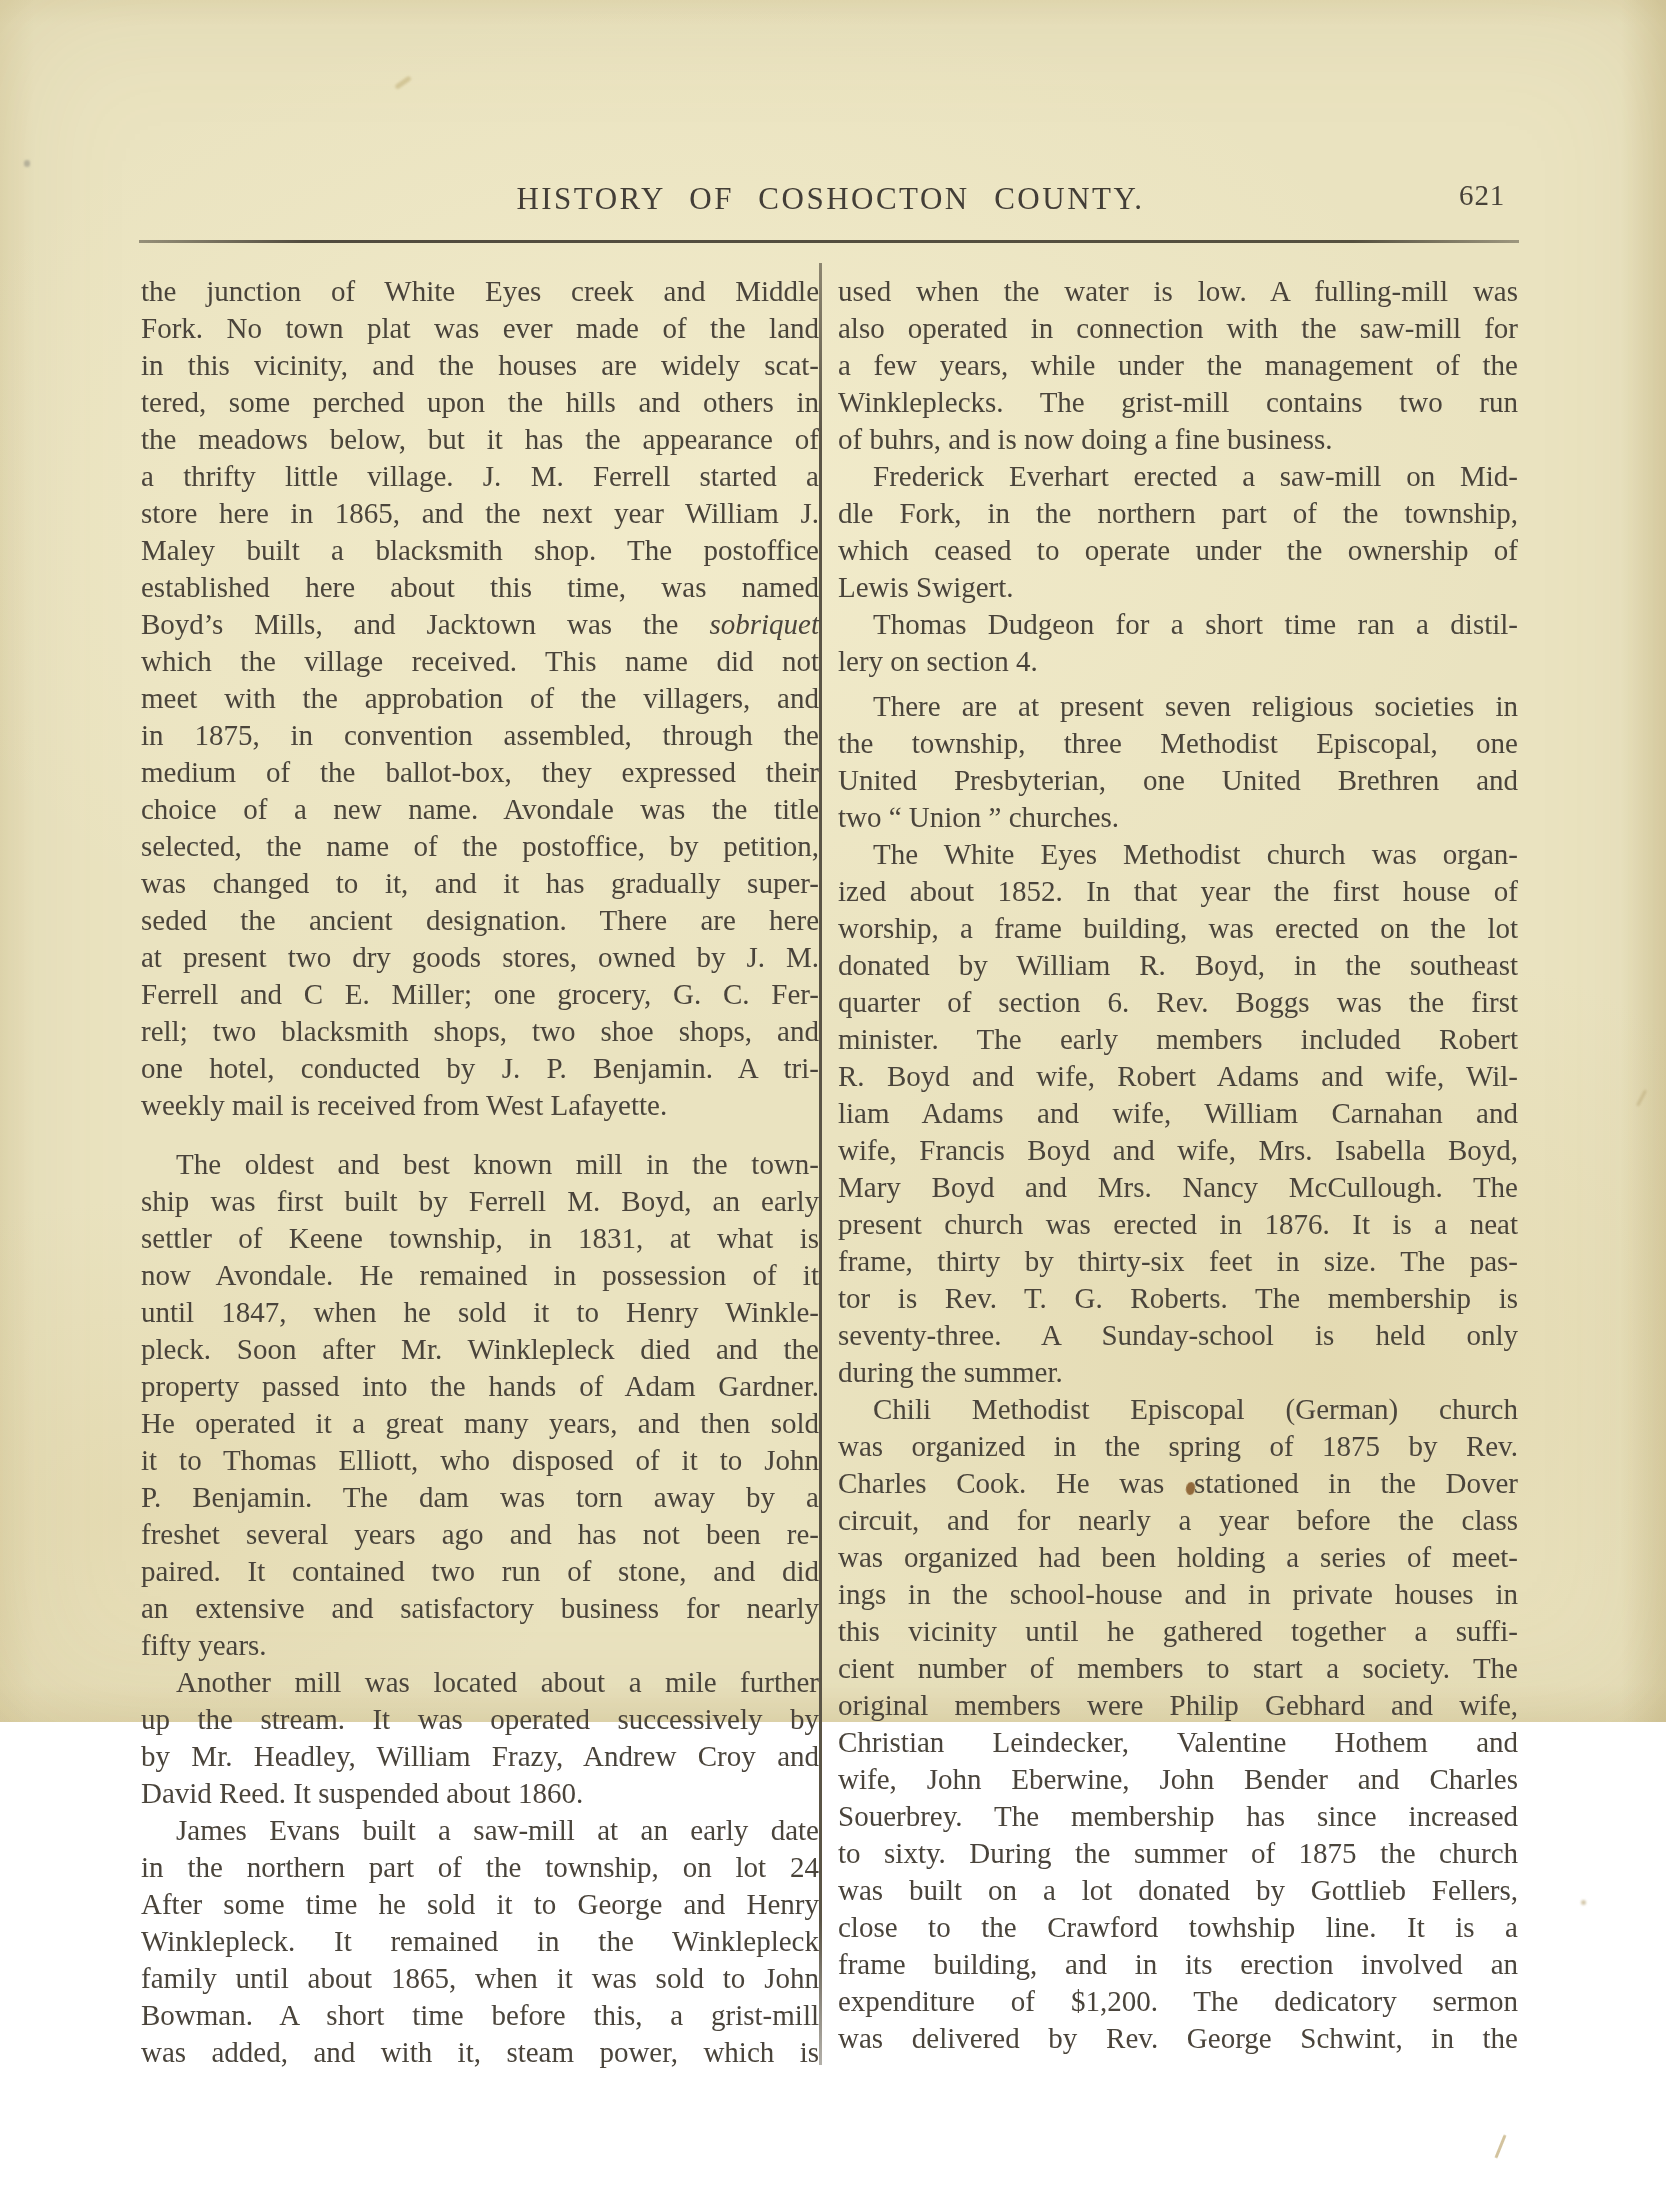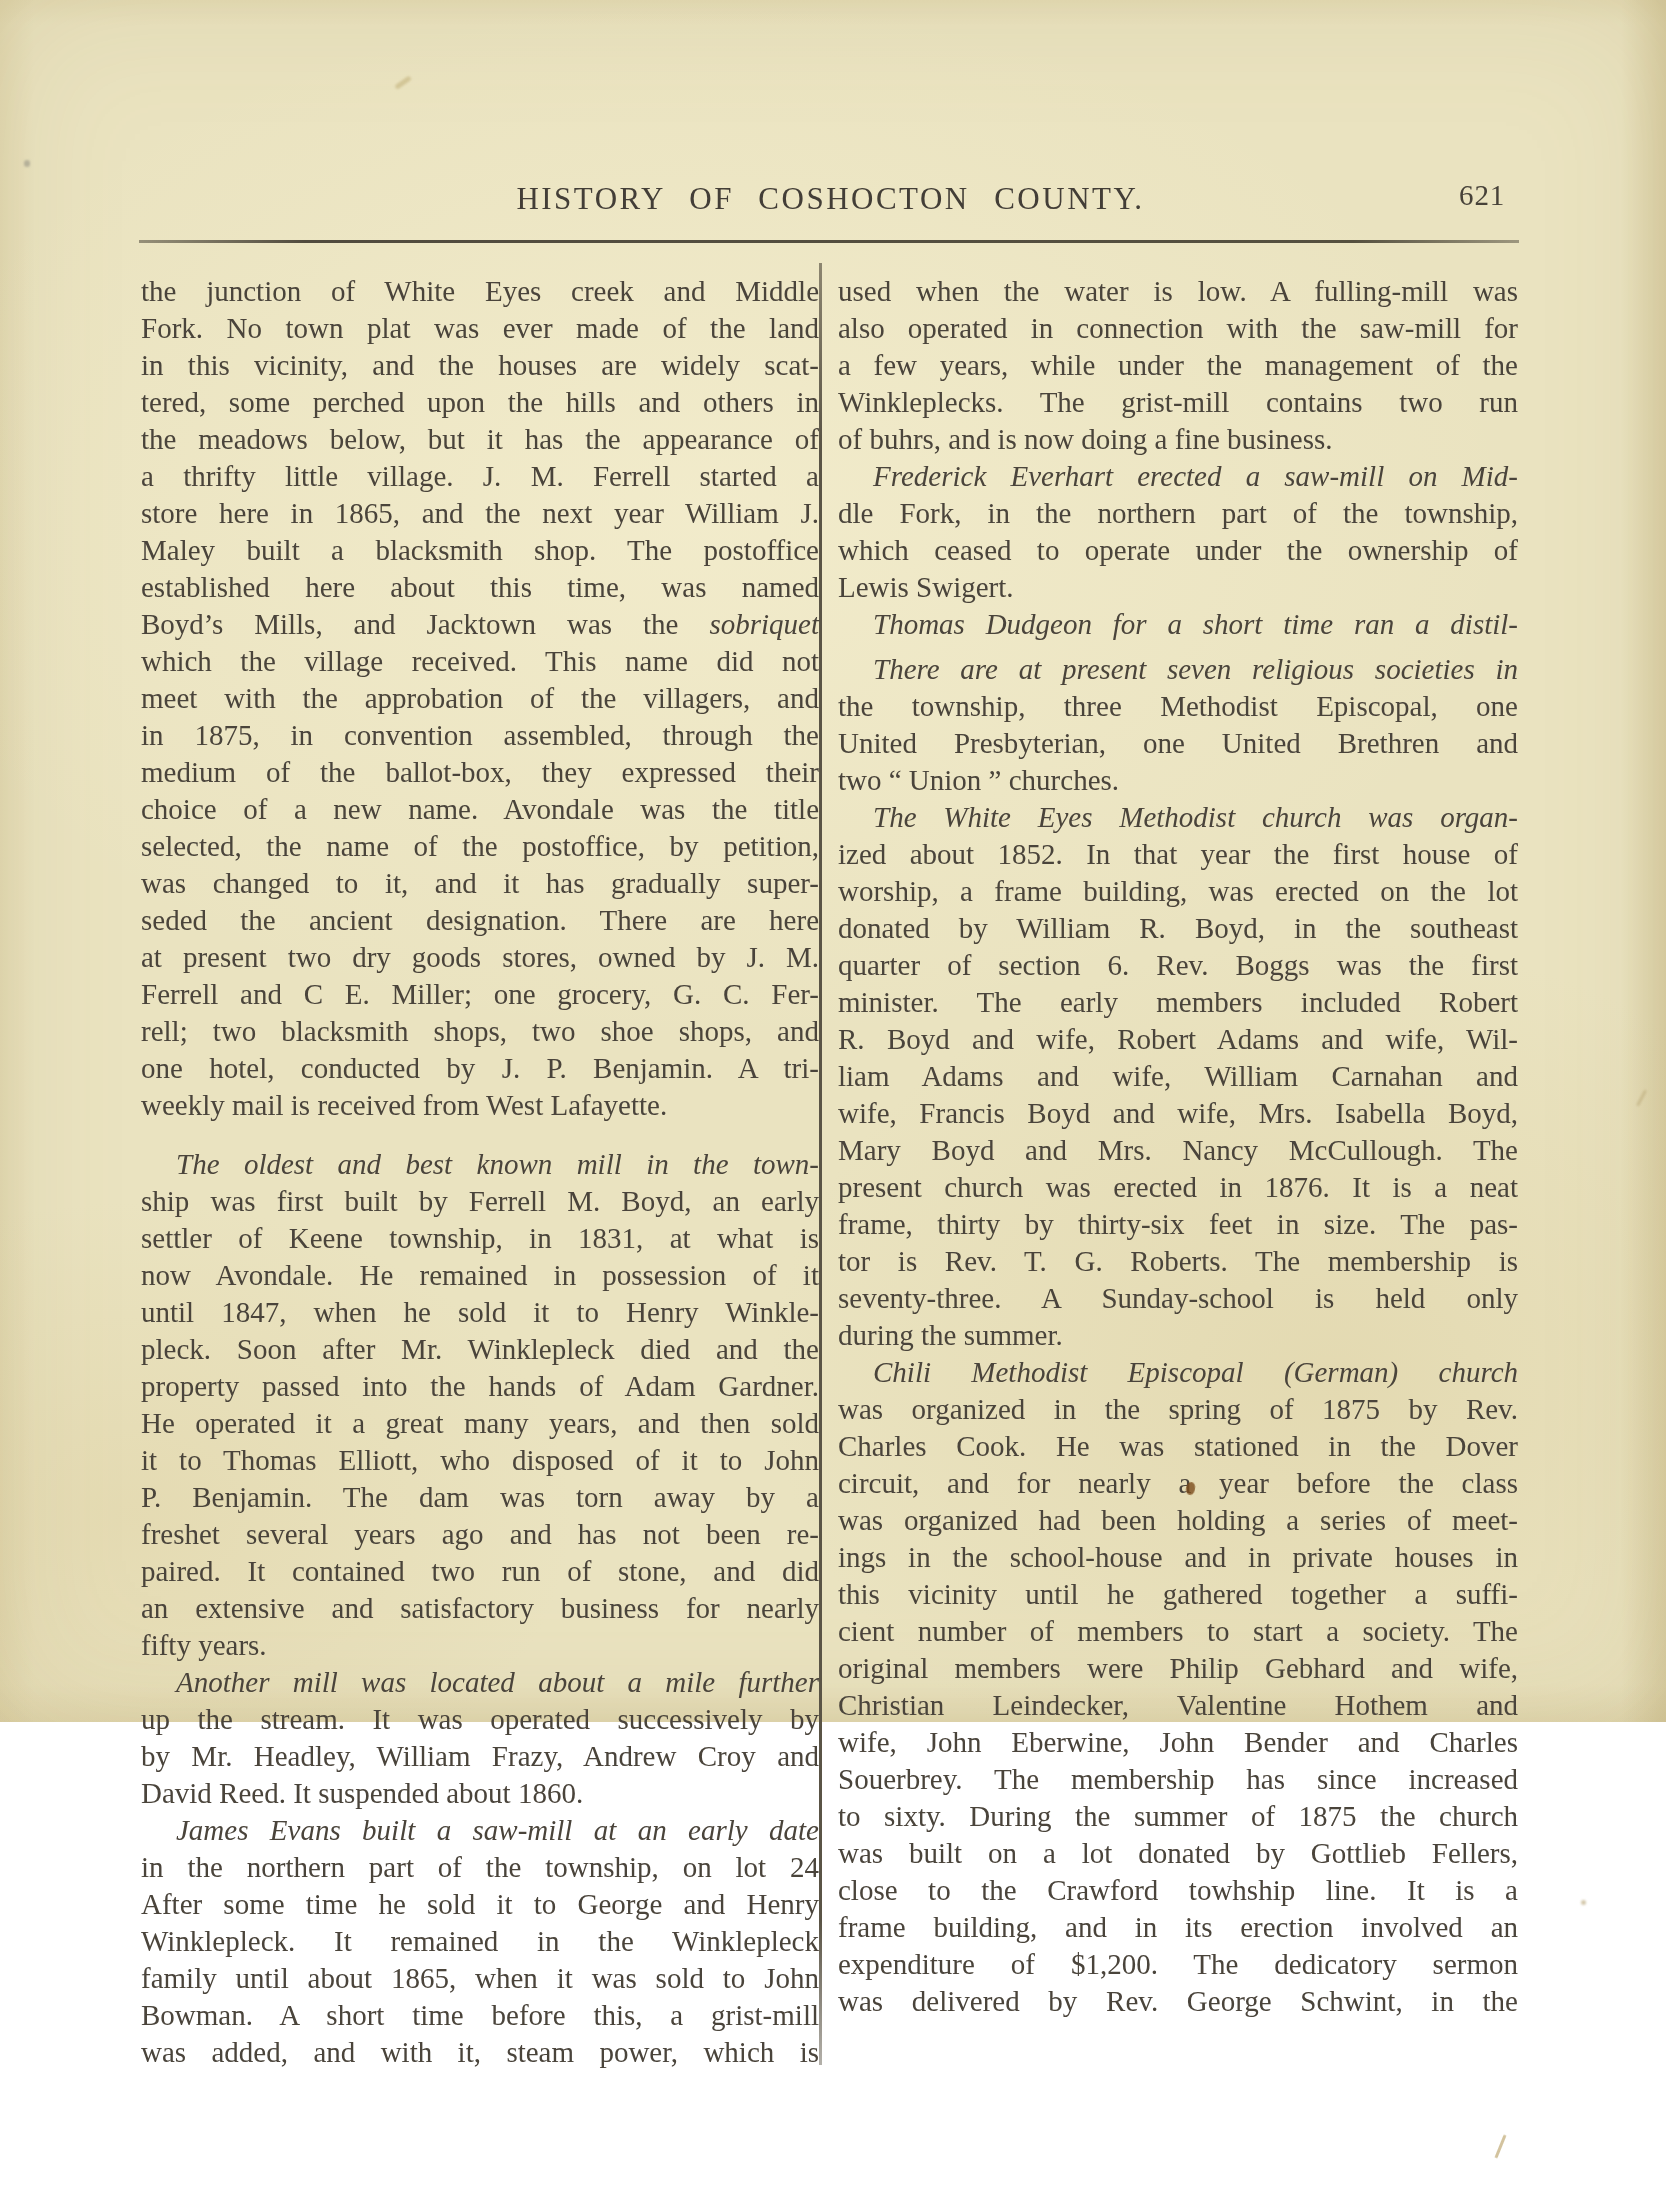--- a/index.html
+++ b/index.html
@@ -47,21 +47,21 @@
   .col-left{left:141px;width:678px;}
   .col-right{left:838px;width:680px;}
   .par{margin:0;}
   .par.gap-left{margin-top:22px;}
   .par.gap-right{margin-top:8px;}
   .line{
     text-align:justify;text-align-last:justify;
     height:37px;white-space:normal;
   }
   .line.end{text-align-last:left;}
-  .line.ind{padding-left:35px;font-style:italic;}
+  .line.ind{padding-left:35px;}
   .line i{}
   
   .mark{position:absolute;border-radius:50%;}
   .mark-margin-dot{left:23.5px;top:160px;width:6.7px;height:6.7px;background:#8e8c80;opacity:.55;filter:blur(0.8px);}
   .mark-brown-fleck{left:1186px;top:1482px;width:9.2px;height:12.6px;background:#7c4d1d;opacity:.8;border-radius:50% 50% 45% 55%;transform:rotate(12deg);filter:blur(0.4px);}
   .mark-right-tick{left:1640px;top:1089px;width:3.4px;height:18.4px;border-radius:1.7px;background:#b3a06c;opacity:.45;transform:rotate(28deg);filter:blur(0.8px);}
   .mark-bottom-slash{left:1499px;top:2134px;width:3.4px;height:25px;border-radius:1.7px;background:#a8893f;opacity:.5;transform:rotate(22deg);filter:blur(0.5px);}
   .mark-speck{left:1581px;top:1900px;width:5px;height:5px;background:#9f8546;opacity:.45;filter:blur(0.8px);}
   .mark-top-fiber{left:394px;top:80px;width:18.4px;height:5px;border-radius:2.5px;background:#cdbf8e;opacity:.8;transform:rotate(-35deg);filter:blur(0.8px);}
 </style>
@@ -145,20 +145,21 @@
         <div class="line end"><span>of buhrs, and is now doing a fine business.</span></div>
       </div>
       <div class="par">
         <div class="line ind"><span>Frederick Everhart erected a saw-mill on Mid-</span></div>
         <div class="line"><span>dle Fork, in the northern part of the township,</span></div>
         <div class="line"><span>which ceased to operate under the ownership of</span></div>
         <div class="line end"><span>Lewis Swigert.</span></div>
       </div>
       <div class="par">
         <div class="line ind"><span>Thomas Dudgeon for a short time ran a distil-</span></div>
+        <div class="line end"><span>lery on section 4.</span></div>
       </div>
       <div class="par gap-right">
         <div class="line ind"><span>There are at present seven religious societies in</span></div>
         <div class="line"><span>the township, three Methodist Episcopal, one</span></div>
         <div class="line"><span>United Presbyterian, one United Brethren and</span></div>
         <div class="line end"><span>two “ Union ” churches.</span></div>
       </div>
       <div class="par">
         <div class="line ind"><span>The White Eyes Methodist church was organ-</span></div>
         <div class="line"><span>ized about 1852. In that year the first house of</span></div>

